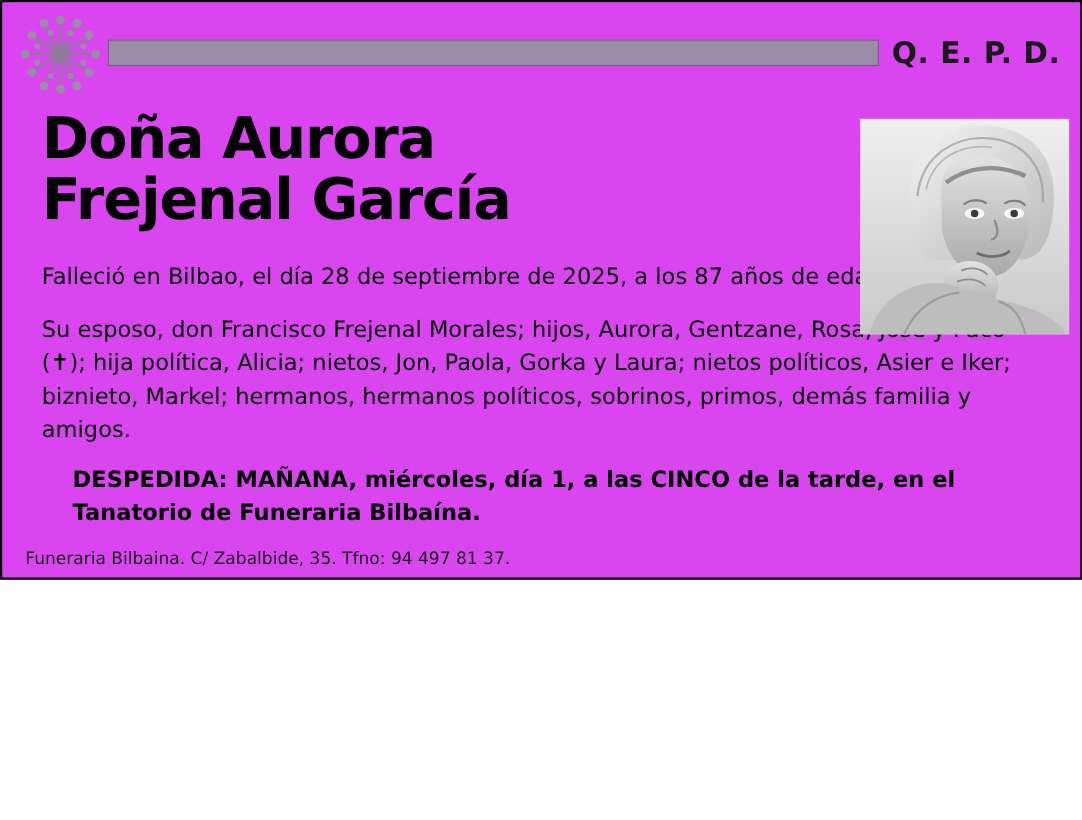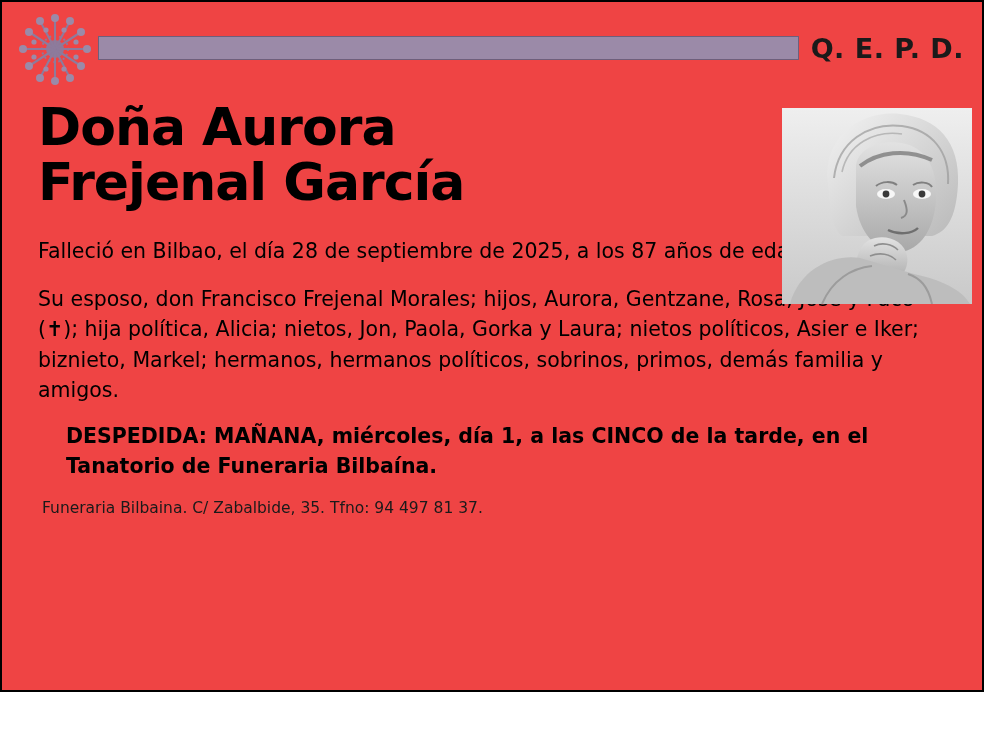--- a/index.html
+++ b/index.html
@@ -10,22 +10,22 @@
   body {
     width: 984px;
     height: 745px;
     font-family: "Liberation Sans", sans-serif;
     color: #000000;
   }
   .obituary {
     position: relative;
     box-sizing: border-box;
     width: 984px;
-    height: 692px;
-    background: #ef4444;
+    height: 527px;
+    background: #d946ef;
     border: 2px solid #000000;
     overflow: hidden;
   }
 
   
   .header {
     position: relative;
     height: 92px;
     display: flex;
     align-items: center;
@@ -100,21 +100,21 @@
   }
   .body p.lead {
     margin-bottom: 18px;
   }
   .body p.strong {
     font-weight: bold;
     margin-bottom: 14px;
     margin-left: 28px;
   }
   .footer-line {
-    padding: 2px 34px 0 40px;
+    padding: 2px 34px 0 21px;
     font-family: "DejaVu Sans", sans-serif;
     font-size: 15.5px;
     line-height: 1.4;
     color: #1a1a1a;
     margin-top: 15px;
   }
 </style>
 </head>
 <body>
 

